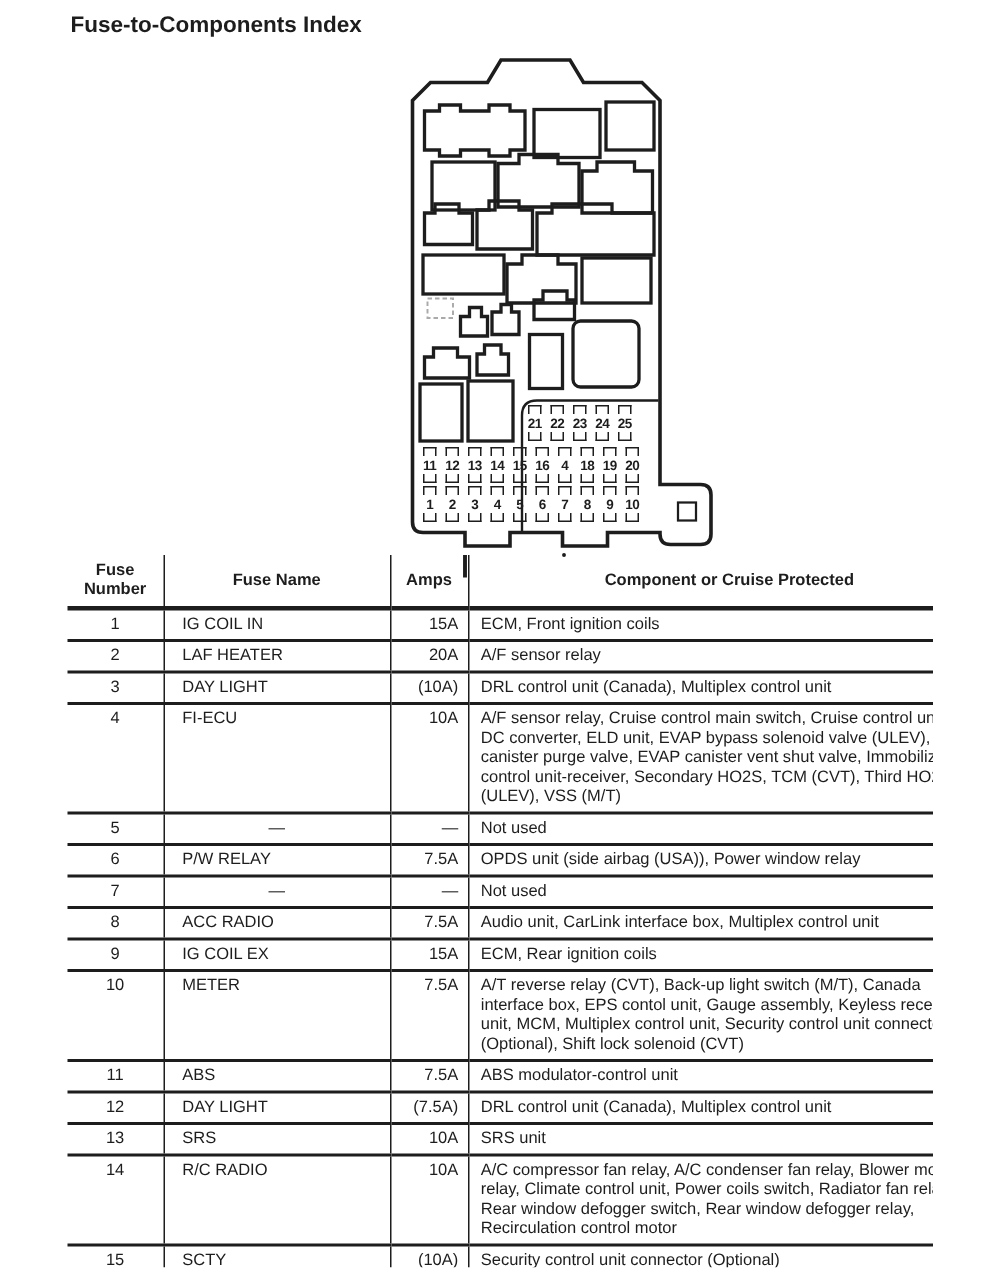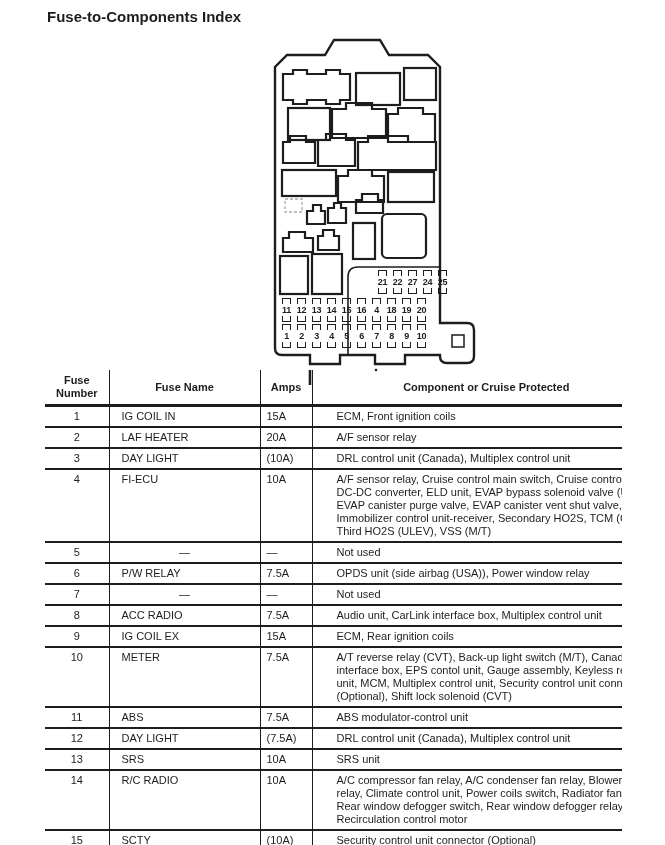--- a/index.html
+++ b/index.html
@@ -25,21 +25,21 @@
   
   .diagram {
     position: absolute;
     left: 268px;
     top: 30px;
     width: 235px;
     height: 358px;
   }
   .diagram svg { position: absolute; left: 0; top: 0; }
   .fuse-row { position: absolute; display: flex; }
-  .fuse-row-top    { left: 81px;  top: 240px; margin-left: 26px; }
+  .fuse-row-top    { left: 81px;  top: 240px; }
   .fuse-row-middle { left: 11px;  top: 268px; }
   .fuse-row-bottom { left: 11px;  top: 294px; }
   .fuse-cell {
     width: 15px;
     display: flex;
     flex-direction: column;
     align-items: center;
   }
   .bkt { width: 9px; height: 6px; box-sizing: border-box; }
   .bkt-top { border: 1.6px solid var(--ink); border-bottom: none; margin-bottom: 1px; }
@@ -75,22 +75,22 @@
     vertical-align: top;
     padding: 3px 6px;
     border-top: 2.4px solid var(--ink);
   }
   .fuse-table tbody tr:first-child td { border-top: none; }
   .fuse-table th:not(:first-child),
   .fuse-table td:not(:first-child) { border-left: 1.6px solid var(--ink); }
   td.num  { text-align: center; }
   td.name { padding-left: 12px; }
   td.name.dash { text-align: center; padding-left: 6px; }
-  td.amps { text-align: left; }
-  td.comp { padding-left: 24px; padding-right: 4px; }
+  td.amps { text-align: right; }
+  td.comp { padding-left: 8px; padding-right: 4px; }
 </style>
 </head>
 <body>
 
 <div class="page">
 
   <h1 class="page-title">Fuse-to-Components Index</h1>
 
   <div class="diagram">
     <svg width="235" height="358" viewBox="0 0 235 358" xmlns="http://www.w3.org/2000/svg">
@@ -142,21 +142,21 @@
           <span class="fuse-num">21</span>
           <span class="bkt bkt-bot"></span>
         </div>
         <div class="fuse-cell">
           <span class="bkt bkt-top"></span>
           <span class="fuse-num">22</span>
           <span class="bkt bkt-bot"></span>
         </div>
         <div class="fuse-cell">
           <span class="bkt bkt-top"></span>
-          <span class="fuse-num">27</span>
+          <span class="fuse-num">23</span>
           <span class="bkt bkt-bot"></span>
         </div>
         <div class="fuse-cell">
           <span class="bkt bkt-top"></span>
           <span class="fuse-num">24</span>
           <span class="bkt bkt-bot"></span>
         </div>
         <div class="fuse-cell">
           <span class="bkt bkt-top"></span>
           <span class="fuse-num">25</span>

